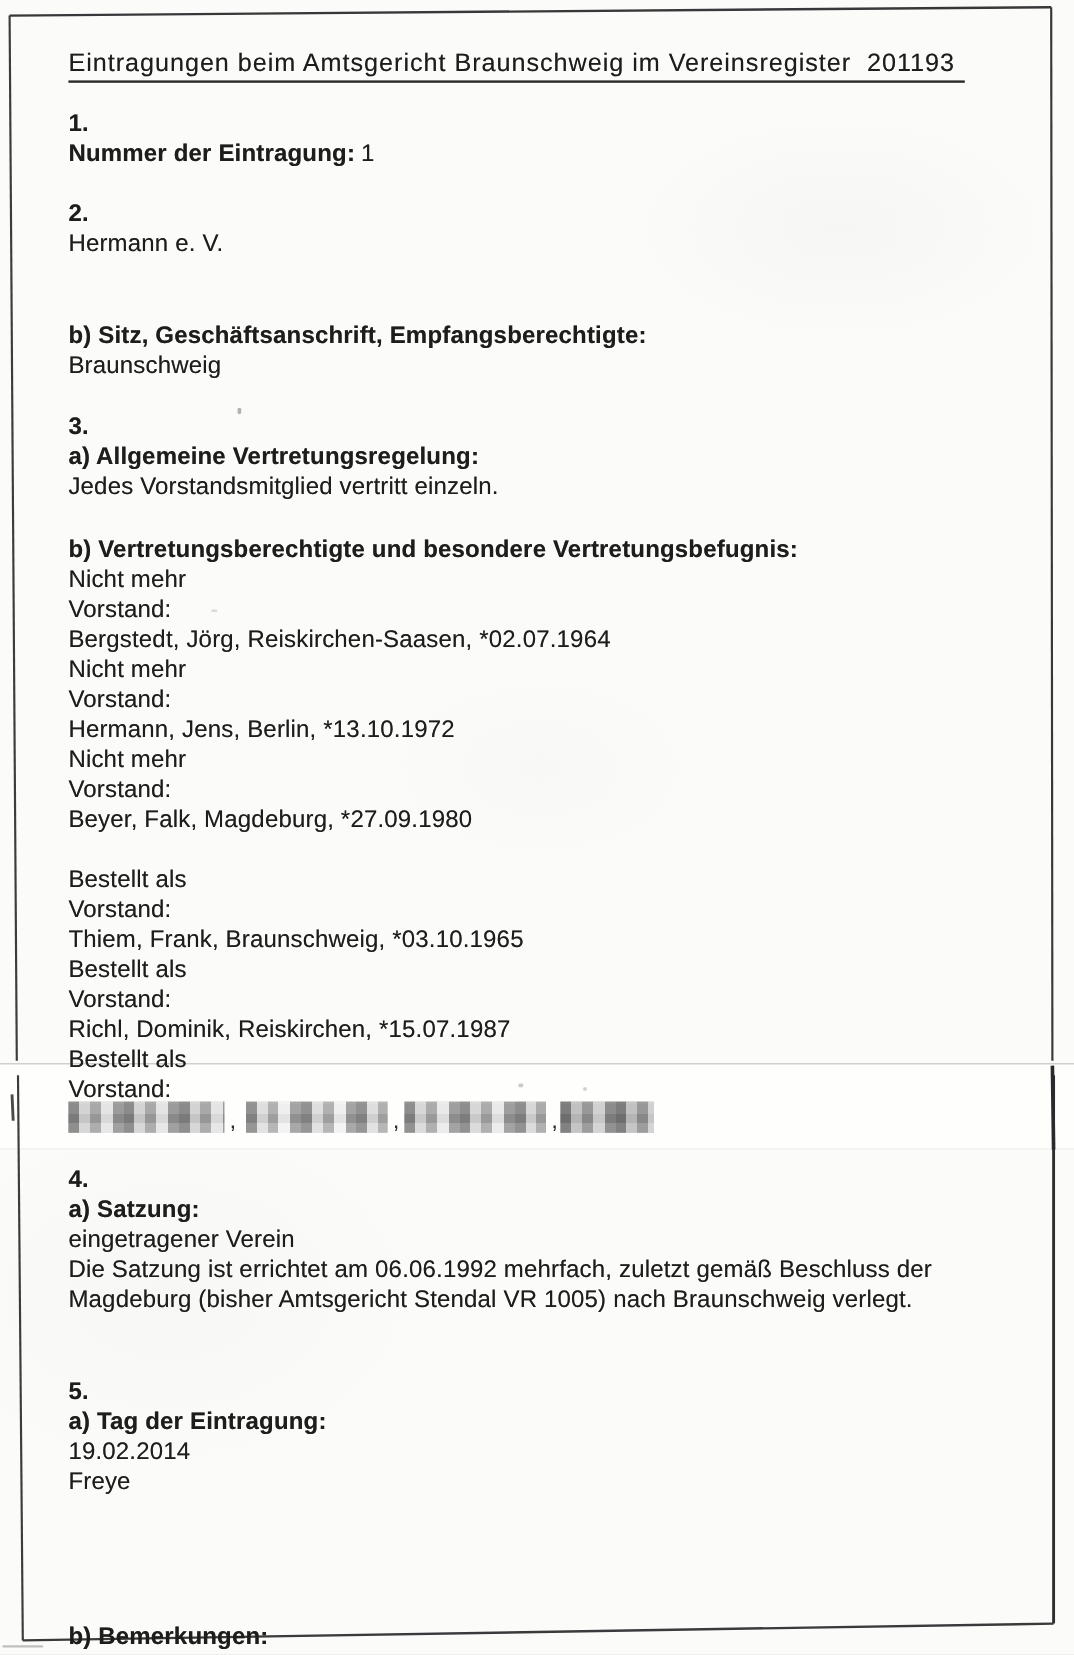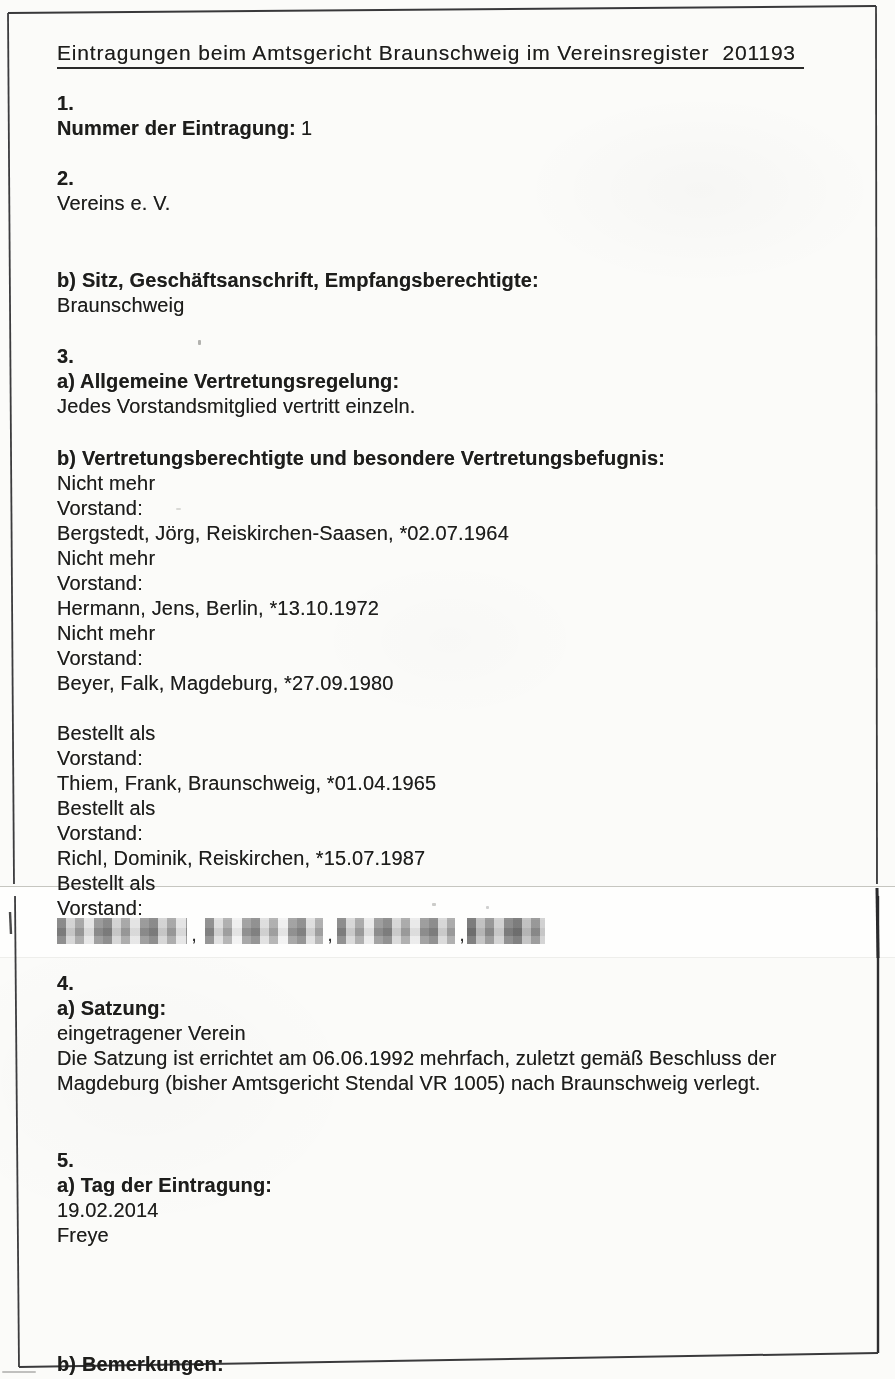--- a/index.html
+++ b/index.html
@@ -61,21 +61,21 @@
       <span class="title-text">Eintragungen beim Amtsgericht Braunschweig im Vereinsregister  201193</span>
     </div>
 
     <div class="sec" style="top:91px">
       <div class="b">1.</div>
       <div><span class="b">Nummer der Eintragung:</span><span class="val">1</span></div>
     </div>
 
     <div class="sec" style="top:166px">
       <div class="b">2.</div>
-      <div>Vereins e. V.</div>
+      <div>Hermann e. V.</div>
     </div>
 
     <div class="sec" style="top:268px">
       <div class="b">b) Sitz, Geschäftsanschrift, Empfangsberechtigte:</div>
       <div>Braunschweig</div>
     </div>
 
     <div class="sec" style="top:344px">
       <div class="b">3.</div>
       <div class="b">a) Allgemeine Vertretungsregelung:</div>
@@ -91,21 +91,21 @@
       <div>Vorstand:</div>
       <div>Hermann, Jens, Berlin, *13.10.1972</div>
       <div>Nicht mehr</div>
       <div>Vorstand:</div>
       <div>Beyer, Falk, Magdeburg, *27.09.1980</div>
     </div>
 
     <div class="sec" style="top:721px">
       <div>Bestellt als</div>
       <div>Vorstand:</div>
-      <div>Thiem, Frank, Braunschweig, *01.04.1965</div>
+      <div>Thiem, Frank, Braunschweig, *03.10.1965</div>
       <div>Bestellt als</div>
       <div>Vorstand:</div>
       <div>Richl, Dominik, Reiskirchen, *15.07.1987</div>
       <div>Bestellt als</div>
       <div>Vorstand:</div>
       <div class="px-row">
         <span class="px-g g1 comma"></span>
         <span class="px-g g2 comma"></span>
         <span class="px-g g3 comma"></span>
         <span class="px-g g4"></span>

